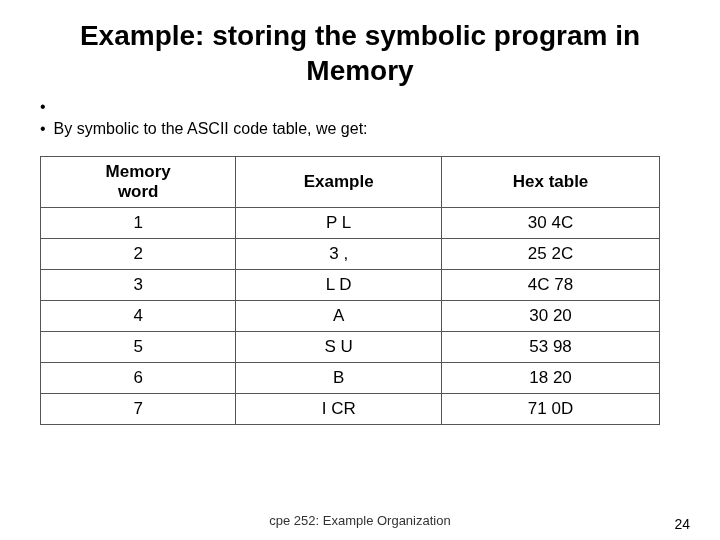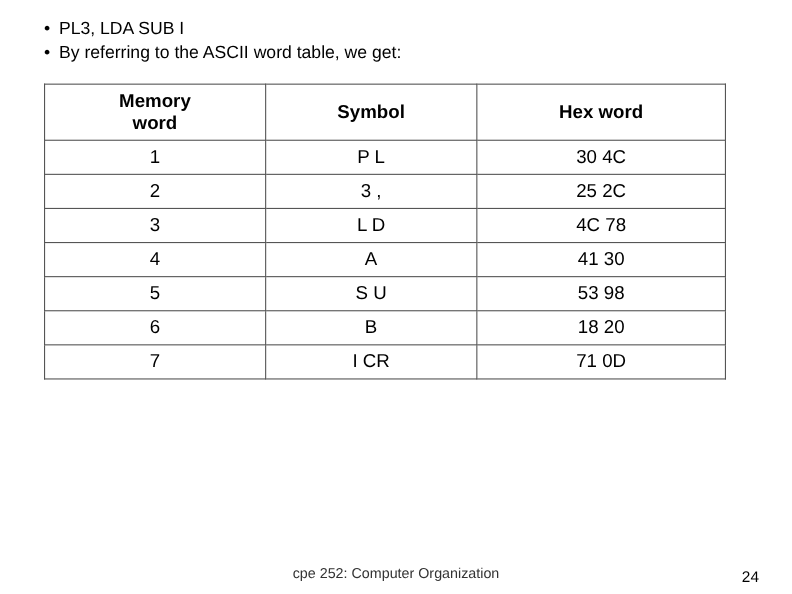--- a/index.html
+++ b/index.html
@@ -102,39 +102,42 @@
       position: absolute;
       right: 30px;
       bottom: 8px;
     }
   </style>
 </head>
 <body>
 
 <div class="page">
 
+  <div class="title">
+    <span>Example: storing the symbolic program in</span><br>
+    <span>Memory</span>
+  </div>
 
   <div class="bullets">
     <div class="bullet-item">
       <span class="bullet-dot">•</span>
-      <span>PL3,  LDA SUB I</span>
     </div>
     <div class="bullet-item">
       <span class="bullet-dot">•</span>
-      <span>By referring to the  ASCII word table, we get:</span>
+      <span>By symbolic to the  ASCII code table, we get:</span>
     </div>
   </div>
 
   <div class="table-container">
     <table>
       <thead>
         <tr>
           <th>Memory<br>word</th>
-          <th>Symbol</th>
-          <th>Hex word</th>
+          <th>Example</th>
+          <th>Hex table</th>
         </tr>
       </thead>
       <tbody id="table-body">
       <tr>
             <td>1</td>
             <td>P L</td>
             <td>30 4C</td>
           </tr>
           <tr>
             <td>2</td>
@@ -142,21 +145,21 @@
             <td>25 2C</td>
           </tr>
           <tr>
             <td>3</td>
             <td>L D</td>
             <td>4C 78</td>
           </tr>
           <tr>
             <td>4</td>
             <td>A</td>
-            <td>41 30</td>
+            <td>30 20</td>
           </tr>
           <tr>
             <td>5</td>
             <td>S U</td>
             <td>53 98</td>
           </tr>
           <tr>
             <td>6</td>
             <td>B</td>
             <td>18 20</td>
@@ -166,15 +169,15 @@
             <td>I CR</td>
             <td>71 0D</td>
           </tr>
         </tbody>
     </table>
   </div>
 
 </div>
 
 <div class="footer">
-  <span class="footer-text">cpe 252: Computer Organization</span>
+  <span class="footer-text">cpe 252: Example Organization</span>
 </div>
 <span class="footer-page">24</span>
 
 </body></html>

